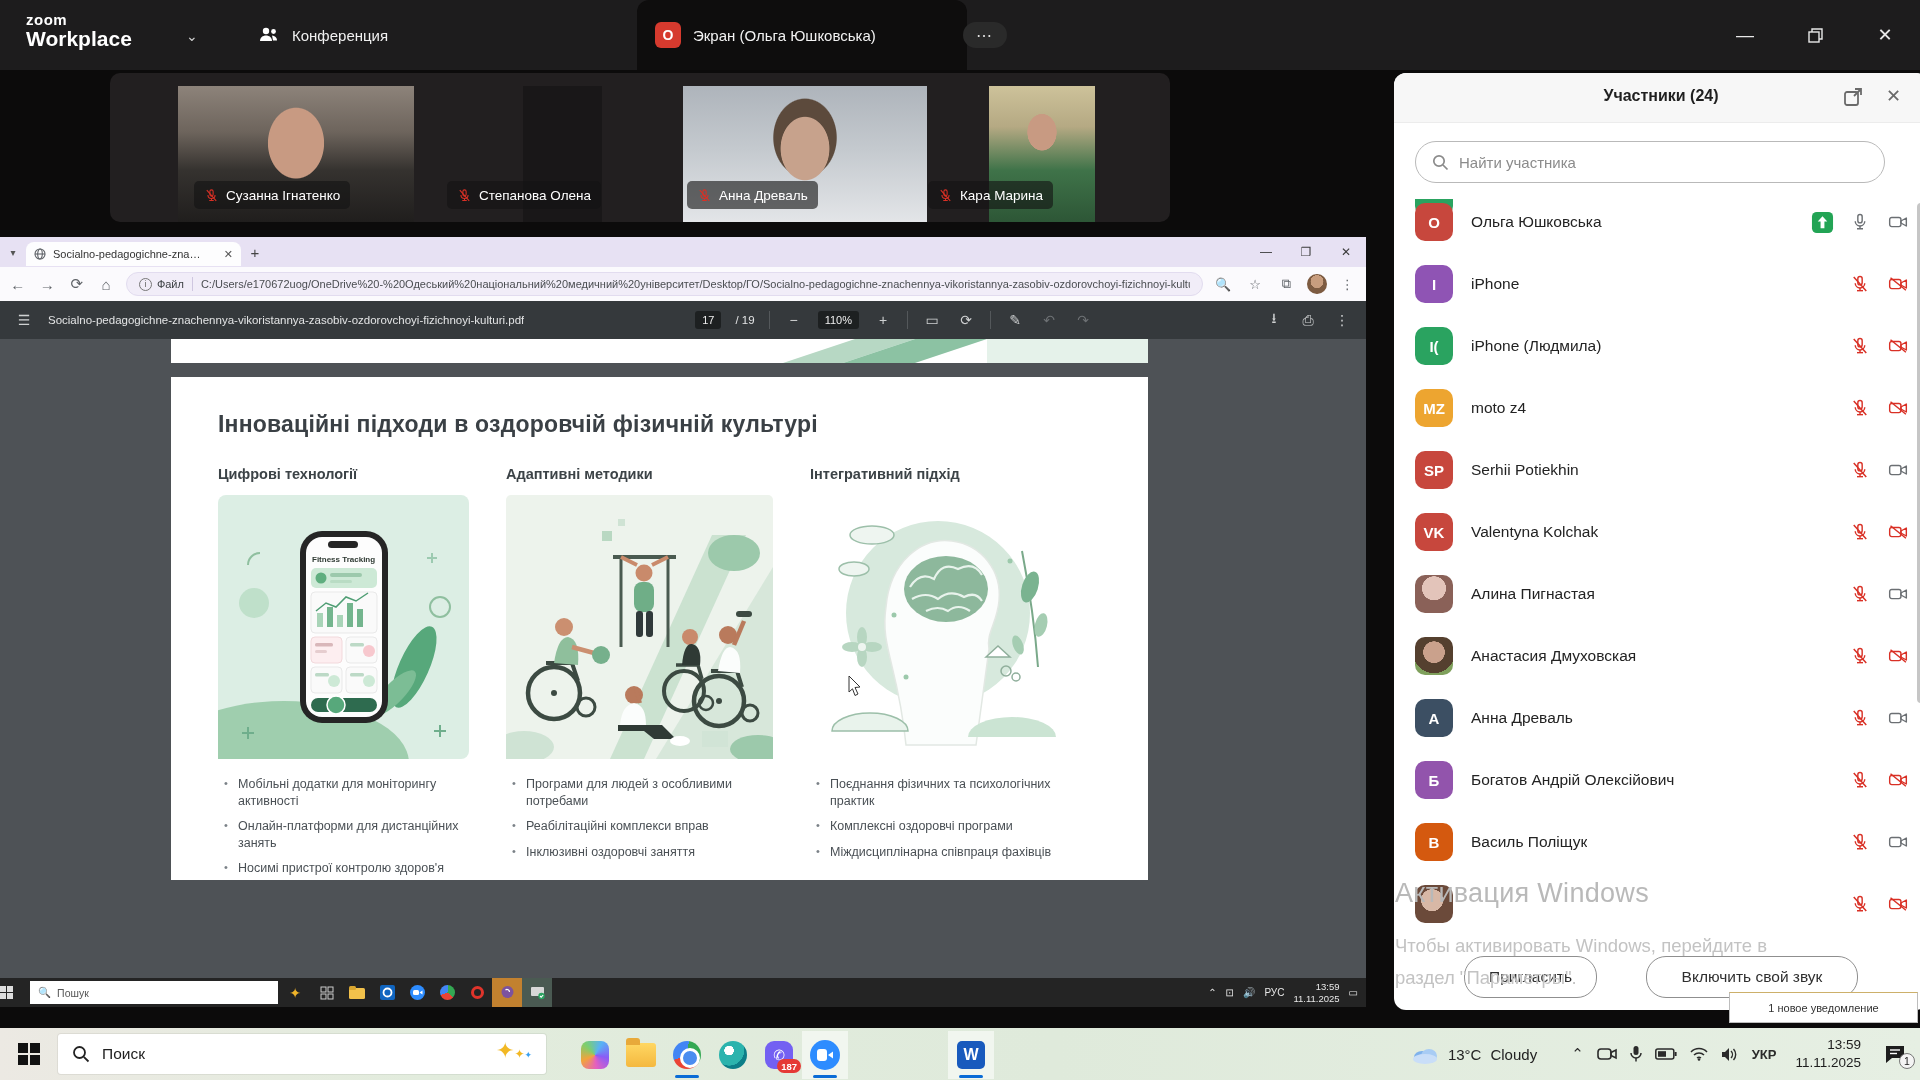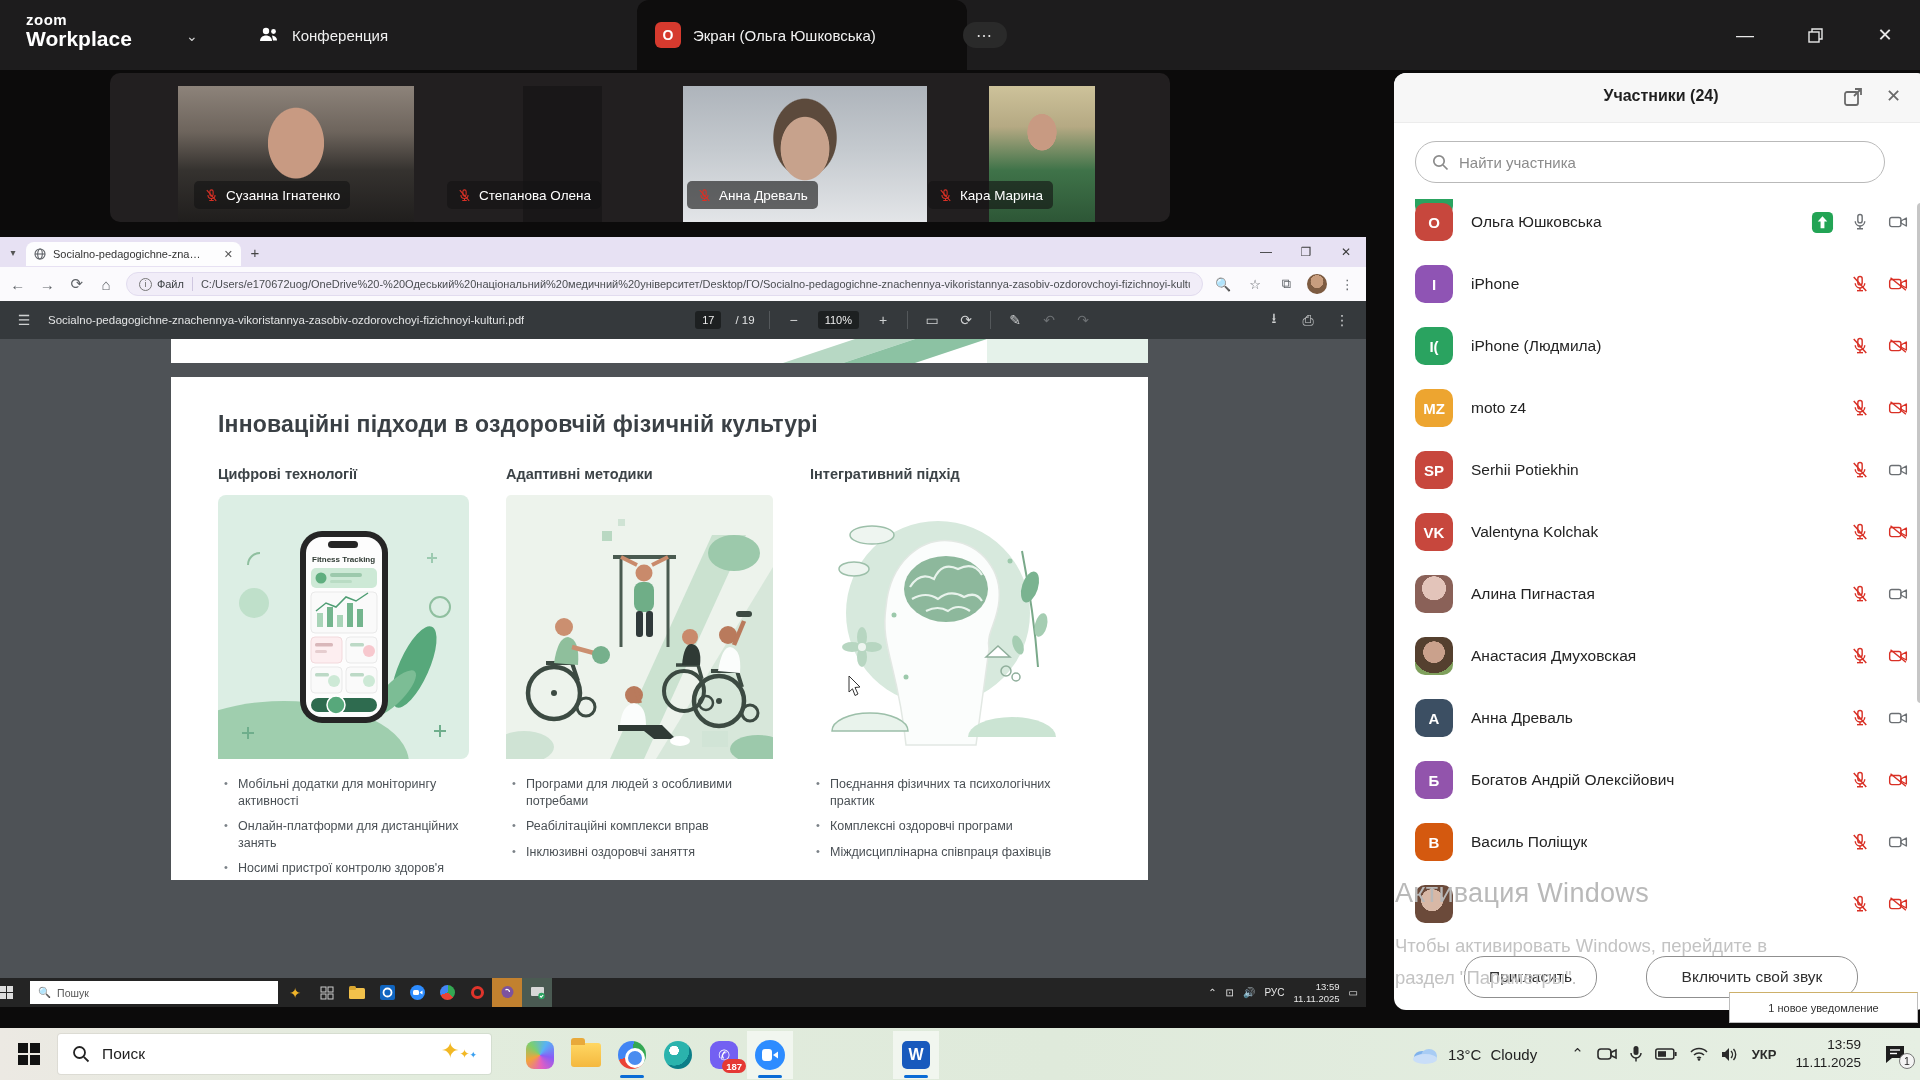--- a/index.html
+++ b/index.html
@@ -128,21 +128,21 @@
   .wmark { position:absolute; left:1395px; top:878px; color:#b9b9b9; pointer-events:none; }
   .wmark .l1 { font-size:27px; letter-spacing:.3px; }
   .wmark .l2 { font-size:18.5px; color:#c3c3c3; margin-top:21px; line-height:1.75; }
   .tooltip { position:absolute; left:1729px; top:992px; width:189px; height:31px; background:#fff; border:1px solid #bdbdbd; border-top-color:#cdb06a; display:flex; align-items:center; justify-content:center; font-size:11px; color:#333; }
 
   
   .taskbar { position:absolute; left:0; top:1028px; width:1920px; height:52px;
     background:linear-gradient(90deg,#ece9e3 0%, #e2ecdd 22%, #dfeadb 55%, #e6efe3 100%);
     display:flex; align-items:center; }
   .tb-start { width:58px; display:flex; align-items:center; justify-content:center; }
-  .tb-search { position:relative; width:433px; height:40px; background:#fff; border-radius:3px; display:flex; align-items:center; gap:12px; padding:0 14px; color:#222; font-size:15.5px; box-shadow:0 0 0 1px rgba(0,0,0,.06); }
+  .tb-search { position:relative; width:488px; height:40px; background:#fff; border-radius:3px; display:flex; align-items:center; gap:12px; padding:0 14px; color:#222; font-size:15.5px; box-shadow:0 0 0 1px rgba(0,0,0,.06); }
   .tb-sparkles { position:absolute; right:14px; top:4px; font-size:22px; color:#f2b824; }
   .tb-sparkles .s2 { font-size:12px; color:#f2b824; } .tb-sparkles .s3 { font-size:9px; color:#3aa0f0; }
   .tb-slot { width:46px; height:48px; display:flex; align-items:center; justify-content:center; position:relative; margin-top:2px; }
   .tb-slot.open { background:rgba(255,255,255,.55); }
   .tb-slot.active::after { content:""; position:absolute; bottom:1px; left:11px; width:24px; height:3px; background:#0a6cd6; border-radius:2px; }
   .ic-copilot { width:28px; height:28px; border-radius:8px; background:conic-gradient(from 30deg,#58b2f5,#8a5cf6,#e45fc0,#f2a33c,#7ccf6e,#58b2f5); }
   .ic-folder { width:30px; height:24px; position:relative; background:linear-gradient(#ffd763,#f4b83f); border-radius:3px; }
   .ic-folder::before { content:""; position:absolute; left:0; top:-5px; width:14px; height:7px; background:#e8a93a; border-radius:3px 3px 0 0; }
   .ic-chrome { width:28px; height:28px; border-radius:50%; background:conic-gradient(from 130deg,#ea4335 0 33%, #4285f4 0 66%, #34a853 0 100%); position:relative; }
   .ic-chrome::after { content:""; position:absolute; left:7px; top:7px; width:14px; height:14px; border-radius:50%; background:#4b8df0; border:3px solid #fff; }

